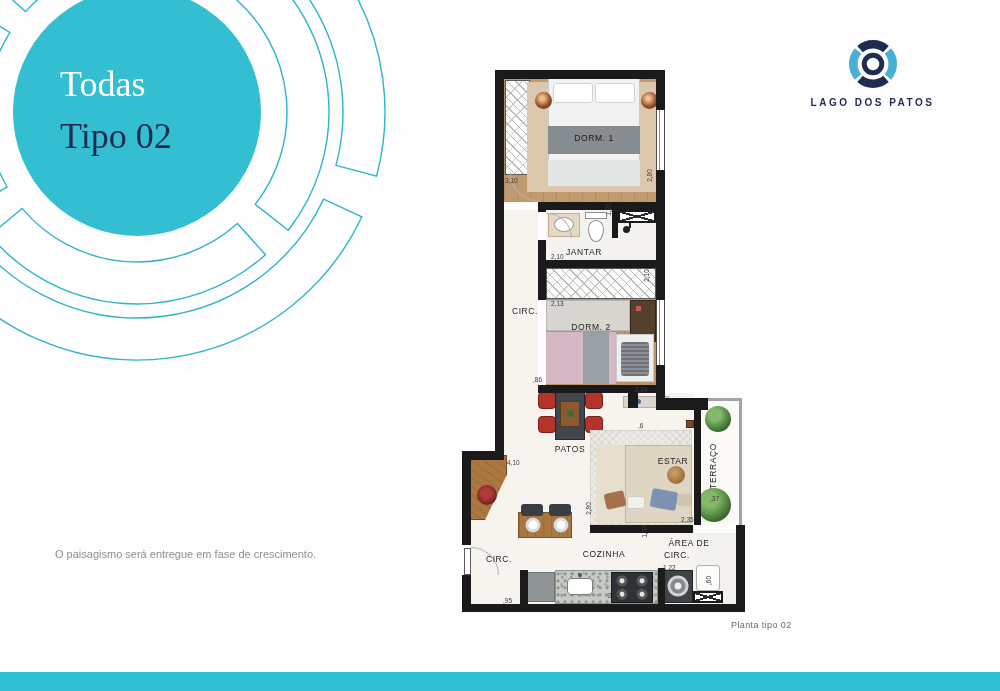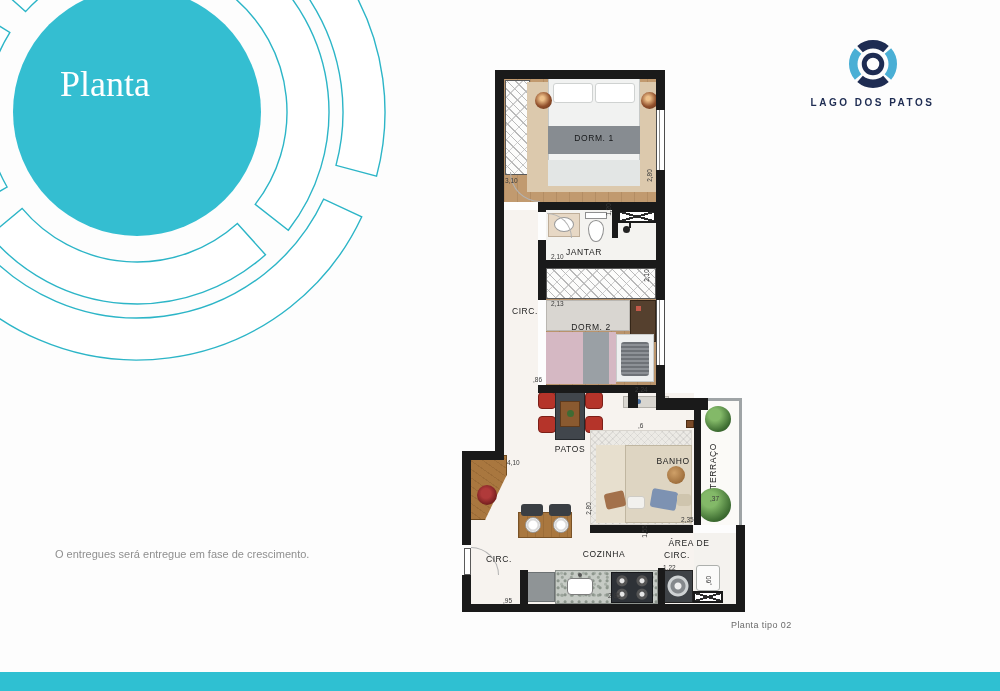--- a/index.html
+++ b/index.html
@@ -49,21 +49,22 @@
       <path d="M265.4730764209008,254.6838064916597 A192,192 0 0 1 -10.080533078843757,235.41522105981556 L22.09333353215331,208.41814145298093 A150,150 0 0 0 237.36959095382872,223.47172382160915 Z" fill="#ffffff" stroke="#2cb5c7" stroke-width="1.4"></path>
       <path d="M-29.276877526612225,208 A192,192 0 0 1 -25.82523446203379,10.255501267224673 L9.79278557653609,32.51211036501928 A150,150 0 0 0 7.096189432334199,187 Z" fill="#ffffff" stroke="#2cb5c7" stroke-width="1.4"></path>
       <path d="M-5.683806491659709,-16.47307642090078 A192,192 0 0 1 233.00000000000003,-54.276877526612225 L212,-17.9038105676658 A150,150 0 0 0 25.52827617839087,11.630409046171266 Z" fill="#ffffff" stroke="#2cb5c7" stroke-width="1.4"></path>
       <path d="M180.06474806139875,-132.23232274702758 A248,248 0 0 1 376.54960491968893,176.18712318542515 L335.9807202155481,165.31672329111927 A206,206 0 0 0 172.77152459938767,-90.87039712051487 Z" fill="#ffffff" stroke="#2cb5c7" stroke-width="1.4"></path>
       <path d="M361.7643311850892,216.80932891169346 A248,248 0 0 1 -52.97902189350651,271.41132720226176 L-20.805155282509446,244.41424759542713 A206,206 0 0 0 323.69940412954986,199.0593619185841 Z" fill="#ffffff" stroke="#2cb5c7" stroke-width="1.4"></path>
       <path d="M-77.77430013854081,236 A248,248 0 0 1 -66.14970698367003,-30.246956215059356 L-31.745321123532364,-6.156745888315442 A206,206 0 0 0 -41.401233179594385,215 Z" fill="#ffffff" stroke="#2cb5c7" stroke-width="1.4"></path>
       <path d="M-38.36248173426384,-63.36248173426378 A248,248 0 0 1 158.61462420141916,-135.0562851267529 L154.95408300601753,-93.21610780689957 A206,206 0 0 0 -8.66399692442883,-33.66399692442877 Z" fill="#ffffff" stroke="#2cb5c7" stroke-width="1.4"></path>
       <circle cx="137" cy="112" r="124" fill="#34bed1"></circle>
     </svg>
   <div class="badge-text">
-    <div class="badge-l1">Planta</div>
+    <div class="badge-l1">Todas</div>
+    <div class="badge-l2">Tipo 02</div>
   </div>
 
   <div class="brand">
     <svg width="52" height="52" viewBox="0 0 52 52" id="logo-icon">
         <path d="M10.254583304227818,7.88697007465348 A24,24 0 0 1 41.74541669577217,7.8869700746534654 L36.16891494935286,14.30200150654703 A15.5,15.5 0 0 0 15.831085050647133,14.30200150654704 Z" fill="#1e2c52"></path>
         <path d="M44.11302992534653,10.254583304227829 A24,24 0 0 1 44.11302992534653,41.74541669577217 L37.69799849345297,36.16891494935286 A15.5,15.5 0 0 0 37.69799849345297,15.83108505064714 Z" fill="#4aafd5"></path>
         <path d="M41.74541669577218,44.113029925346524 A24,24 0 0 1 10.25458330422782,44.113029925346524 L15.831085050647134,37.697998493452964 A15.5,15.5 0 0 0 36.16891494935286,37.697998493452964 Z" fill="#1e2c52"></path>
         <path d="M7.8869700746534726,41.74541669577218 A24,24 0 0 1 7.886970074653476,10.254583304227822 L14.302001506547036,15.831085050647136 A15.5,15.5 0 0 0 14.302001506547034,36.16891494935286 Z" fill="#4aafd5"></path>
         <circle cx="26" cy="26" r="8.75" fill="none" stroke="#1e2c52" stroke-width="5"></circle>
       </svg>
@@ -183,21 +184,21 @@
     <div class="wall" style="left:65px;top:510px;width:8px;height:34px"></div>
     <div class="wall" style="left:7px;top:544px;width:283px;height:8px"></div>
     <div class="wall" style="left:281px;top:465px;width:9px;height:87px"></div>
     <div class="wall" style="left:239px;top:350px;width:7px;height:115px"></div>
 
     <div class="rlabel" style="left:93px;top:73px;width:92px;color:#16181a">DORM. 1</div>
     <div class="rlabel" style="left:99px;top:187px;width:60px">JANTAR</div>
     <div class="rlabel" style="left:48px;top:246px;width:44px">CIRC.</div>
     <div class="rlabel" style="left:106px;top:262px;width:60px">DORM. 2</div>
     <div class="rlabel" style="left:86px;top:384px;width:58px">PATOS</div>
-    <div class="rlabel" style="left:188px;top:396px;width:60px">BANHO</div>
+    <div class="rlabel" style="left:188px;top:396px;width:60px">ESTAR</div>
     <div class="rlabel" style="left:223px;top:401px;width:70px;transform:rotate(-90deg);transform-origin:center">TERRAÇO</div>
     <div class="rlabel" style="left:115px;top:489px;width:68px">COZINHA</div>
     <div class="rlabel" style="left:202px;top:478px;width:64px">ÁREA DE</div>
     <div class="rlabel" style="left:190px;top:490px;width:64px">CIRC.</div>
     <div class="rlabel" style="left:22px;top:494px;width:44px">CIRC.</div>
 
     <div class="dim" style="left:50px;top:117px">3,10</div>
     <div class="dim v" style="left:188px;top:112px">2,80</div>
     <div class="dim v" style="left:147px;top:146px">1,20</div>
     <div class="dim" style="left:96px;top:193px">2,10</div>
@@ -211,18 +212,18 @@
     <div class="dim" style="left:226px;top:456px">2,35</div>
     <div class="dim" style="left:255px;top:435px">,37</div>
     <div class="dim v" style="left:183px;top:468px">1,55</div>
     <div class="dim" style="left:153px;top:532px">2,85</div>
     <div class="dim" style="left:208px;top:504px">1,22</div>
     <div class="dim v" style="left:249px;top:517px">,60</div>
     <div class="dim" style="left:48px;top:537px">,95</div>
   </div>
 
   <div class="disclaimer">
-    <p class="p2">O entregues será entregue em fase de crescimento.</p>
+    <p class="p2">O paisagismo será entregue em fase de crescimento.</p>
   </div>
 
   <div class="caption">Planta tipo 02</div>
   <div class="footer-bar"></div>
 </div>
 
 </body></html>

